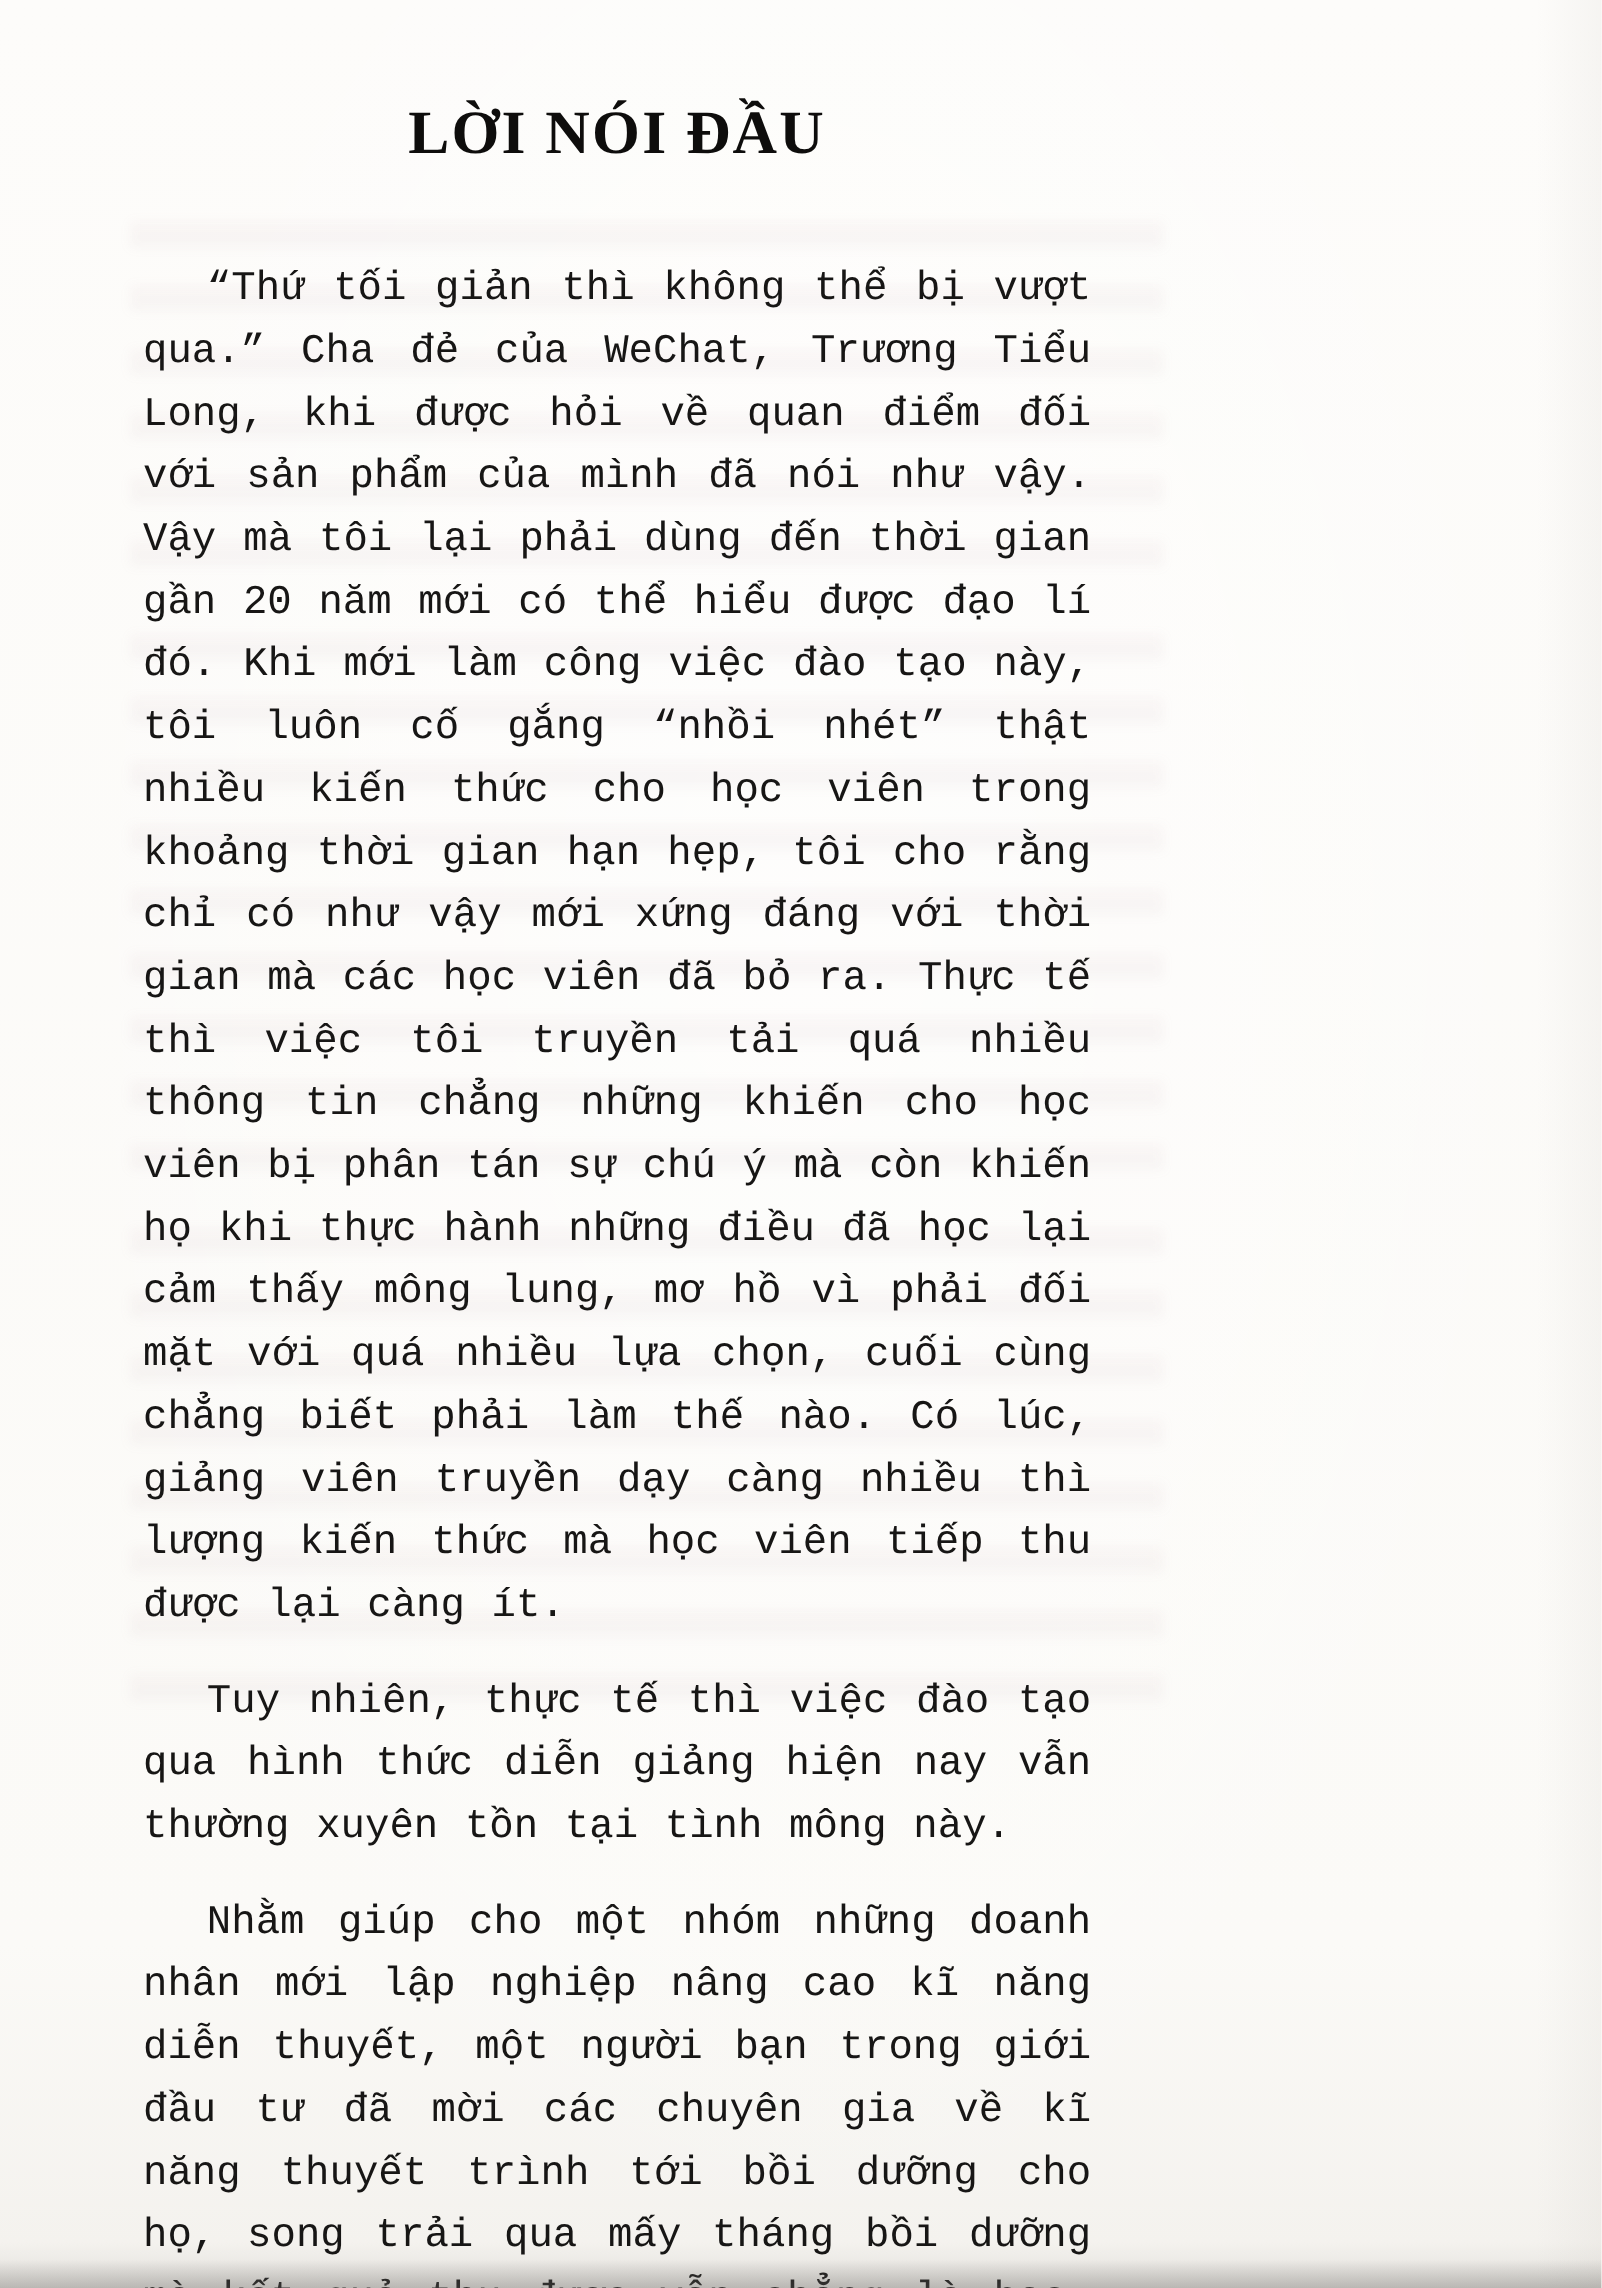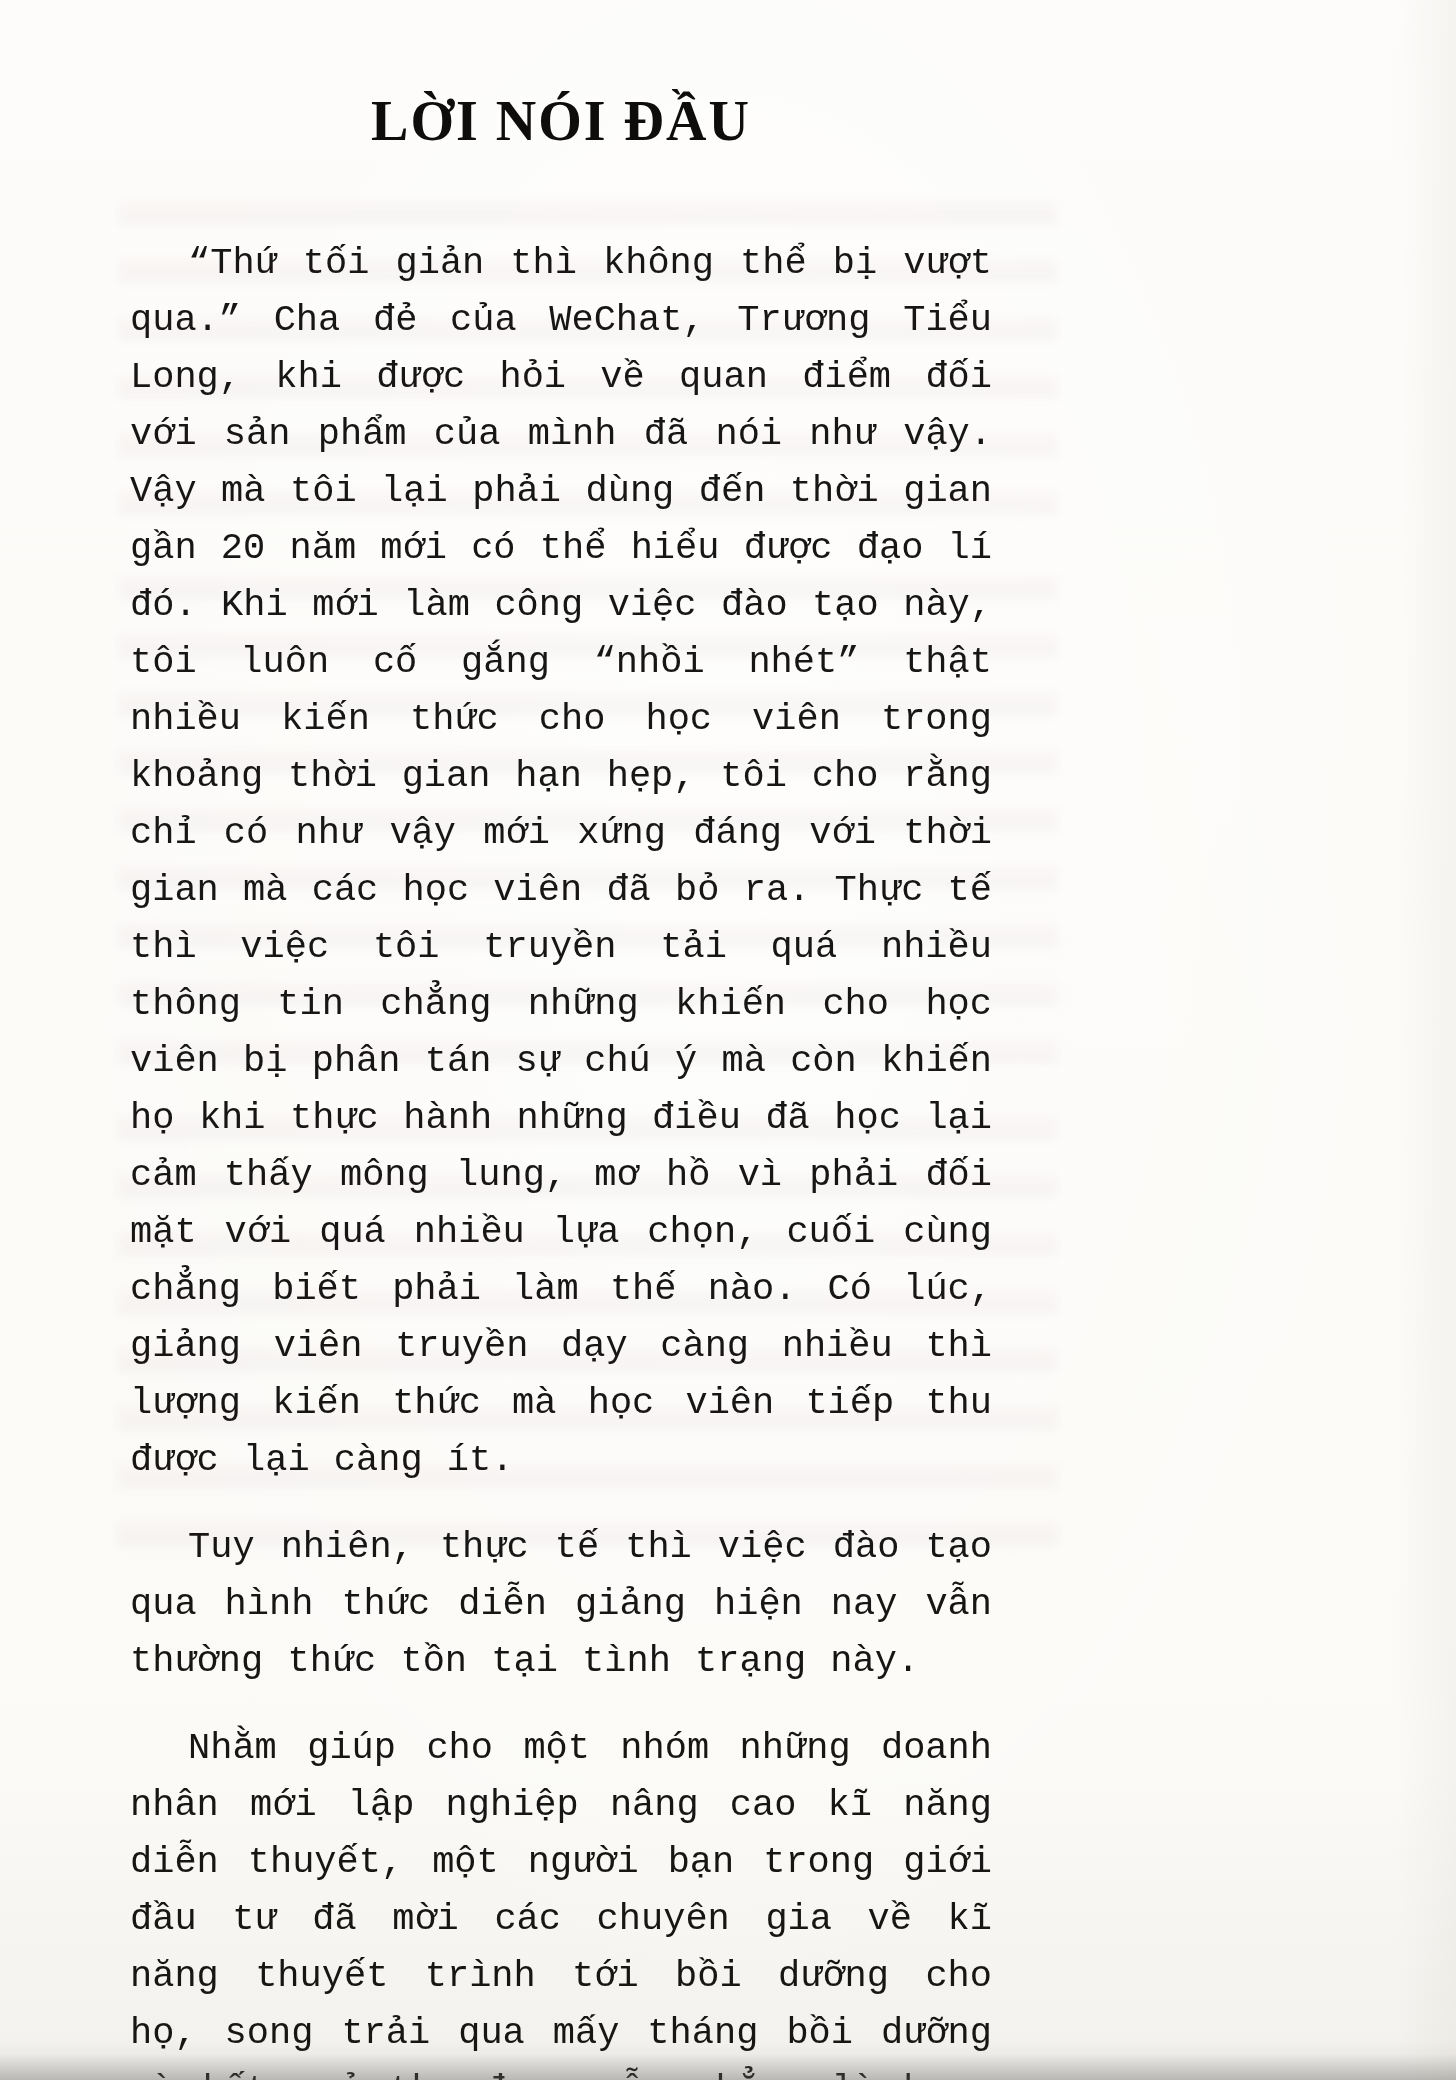--- a/index.html
+++ b/index.html
@@ -95,20 +95,20 @@
 
   <div class="bleed b1"></div>
   <div class="bleed b2"></div>
   <div class="bleed b3"></div>
 
   <div class="content">
     <h1 class="title">LỜI NÓI ĐẦU</h1>
 
     <div class="body-text">
       <p>“Thứ tối giản thì không thể bị vượt qua.” Cha đẻ của WeChat, Trương Tiểu Long, khi được hỏi về quan điểm đối với sản phẩm của mình đã nói như vậy. Vậy mà tôi lại phải dùng đến thời gian gần 20 năm mới có thể hiểu được đạo lí đó. Khi mới làm công việc đào tạo này, tôi luôn cố gắng “nhồi nhét” thật nhiều kiến thức cho học viên trong khoảng thời gian hạn hẹp, tôi cho rằng chỉ có như vậy mới xứng đáng với thời gian mà các học viên đã bỏ ra. Thực tế thì việc tôi truyền tải quá nhiều thông tin chẳng những khiến cho học viên bị phân tán sự chú ý mà còn khiến họ khi thực hành những điều đã học lại cảm thấy mông lung, mơ hồ vì phải đối mặt với quá nhiều lựa chọn, cuối cùng chẳng biết phải làm thế nào. Có lúc, giảng viên truyền dạy càng nhiều thì lượng kiến thức mà học viên tiếp thu được lại càng ít.</p>
-      <p>Tuy nhiên, thực tế thì việc đào tạo qua hình thức diễn giảng hiện nay vẫn thường thức tồn tại tình trạng này.</p>
+      <p>Tuy nhiên, thực tế thì việc đào tạo qua hình thức diễn giảng hiện nay vẫn thường xuyên tồn tại tình mông này.</p>
       <p>Nhằm giúp cho một nhóm những doanh nhân mới lập nghiệp nâng cao kĩ năng diễn thuyết, một người bạn trong giới đầu tư đã mời các chuyên gia về kĩ năng thuyết trình tới bồi dưỡng cho họ, song trải qua mấy tháng bồi dưỡng mà kết quả thu được vẫn chẳng là bao. Cuối cùng họ mời đến tôi, hi vọng tôi có thể giúp họ cải thiện tình trạng hiện tại.</p>
     </div>
   </div>
 
   <div class="corner-shade"></div>
   <div class="bottom-shadow"></div>
 </div>
 
 </body></html>

